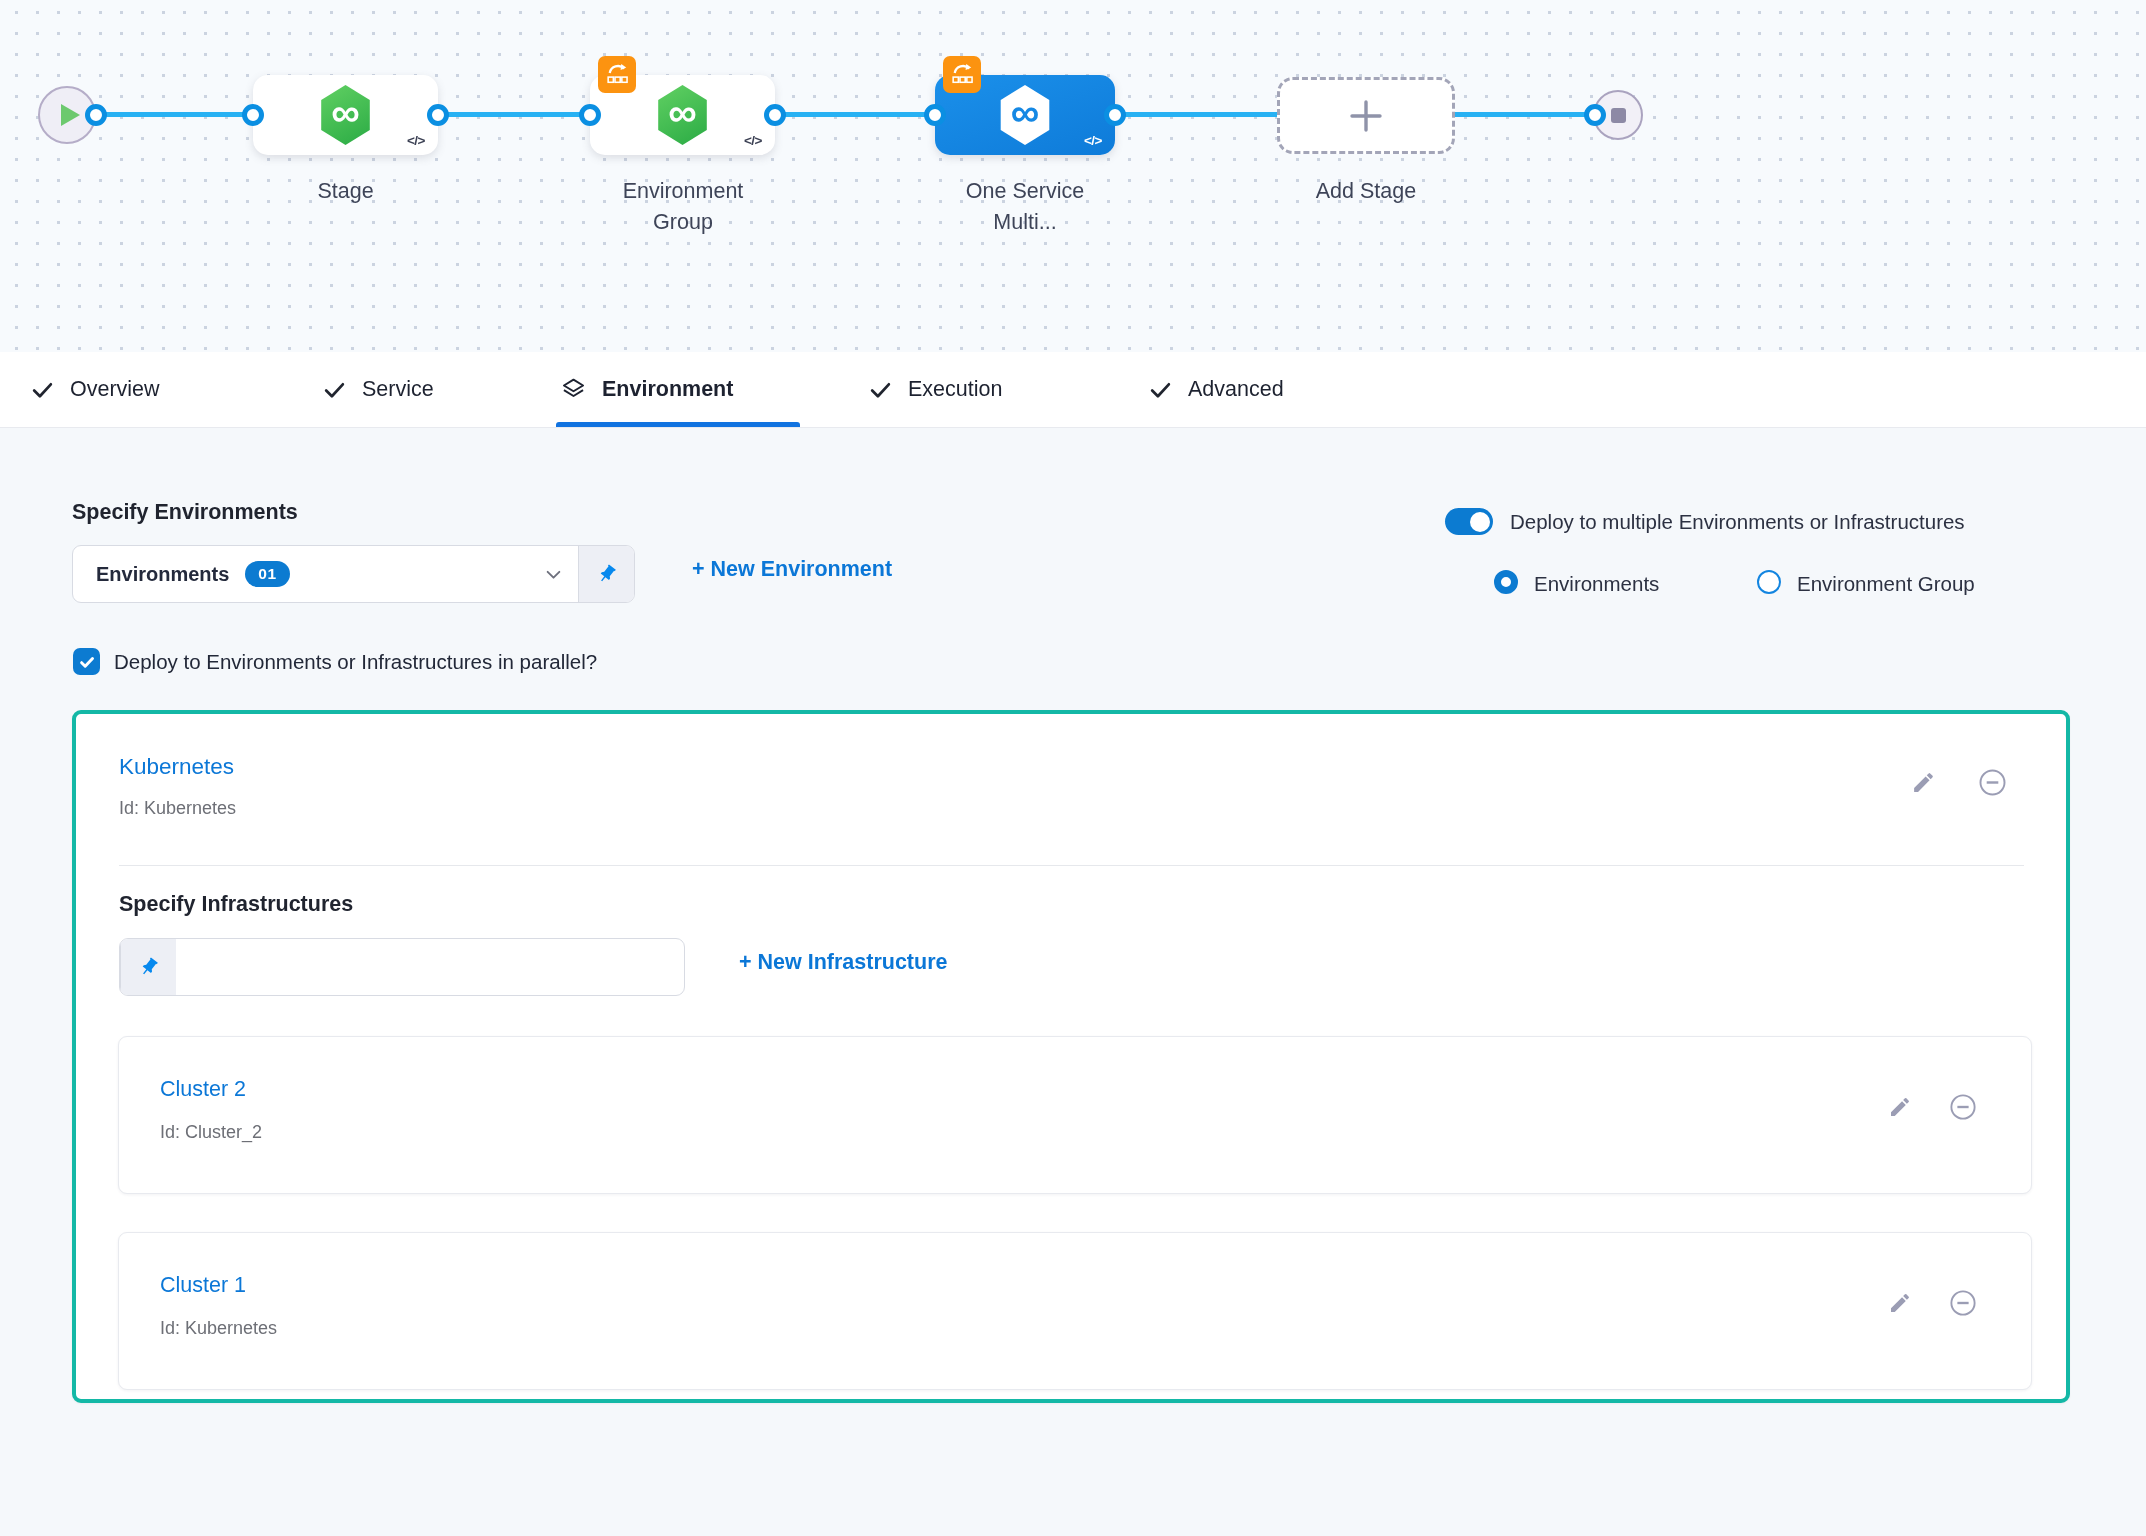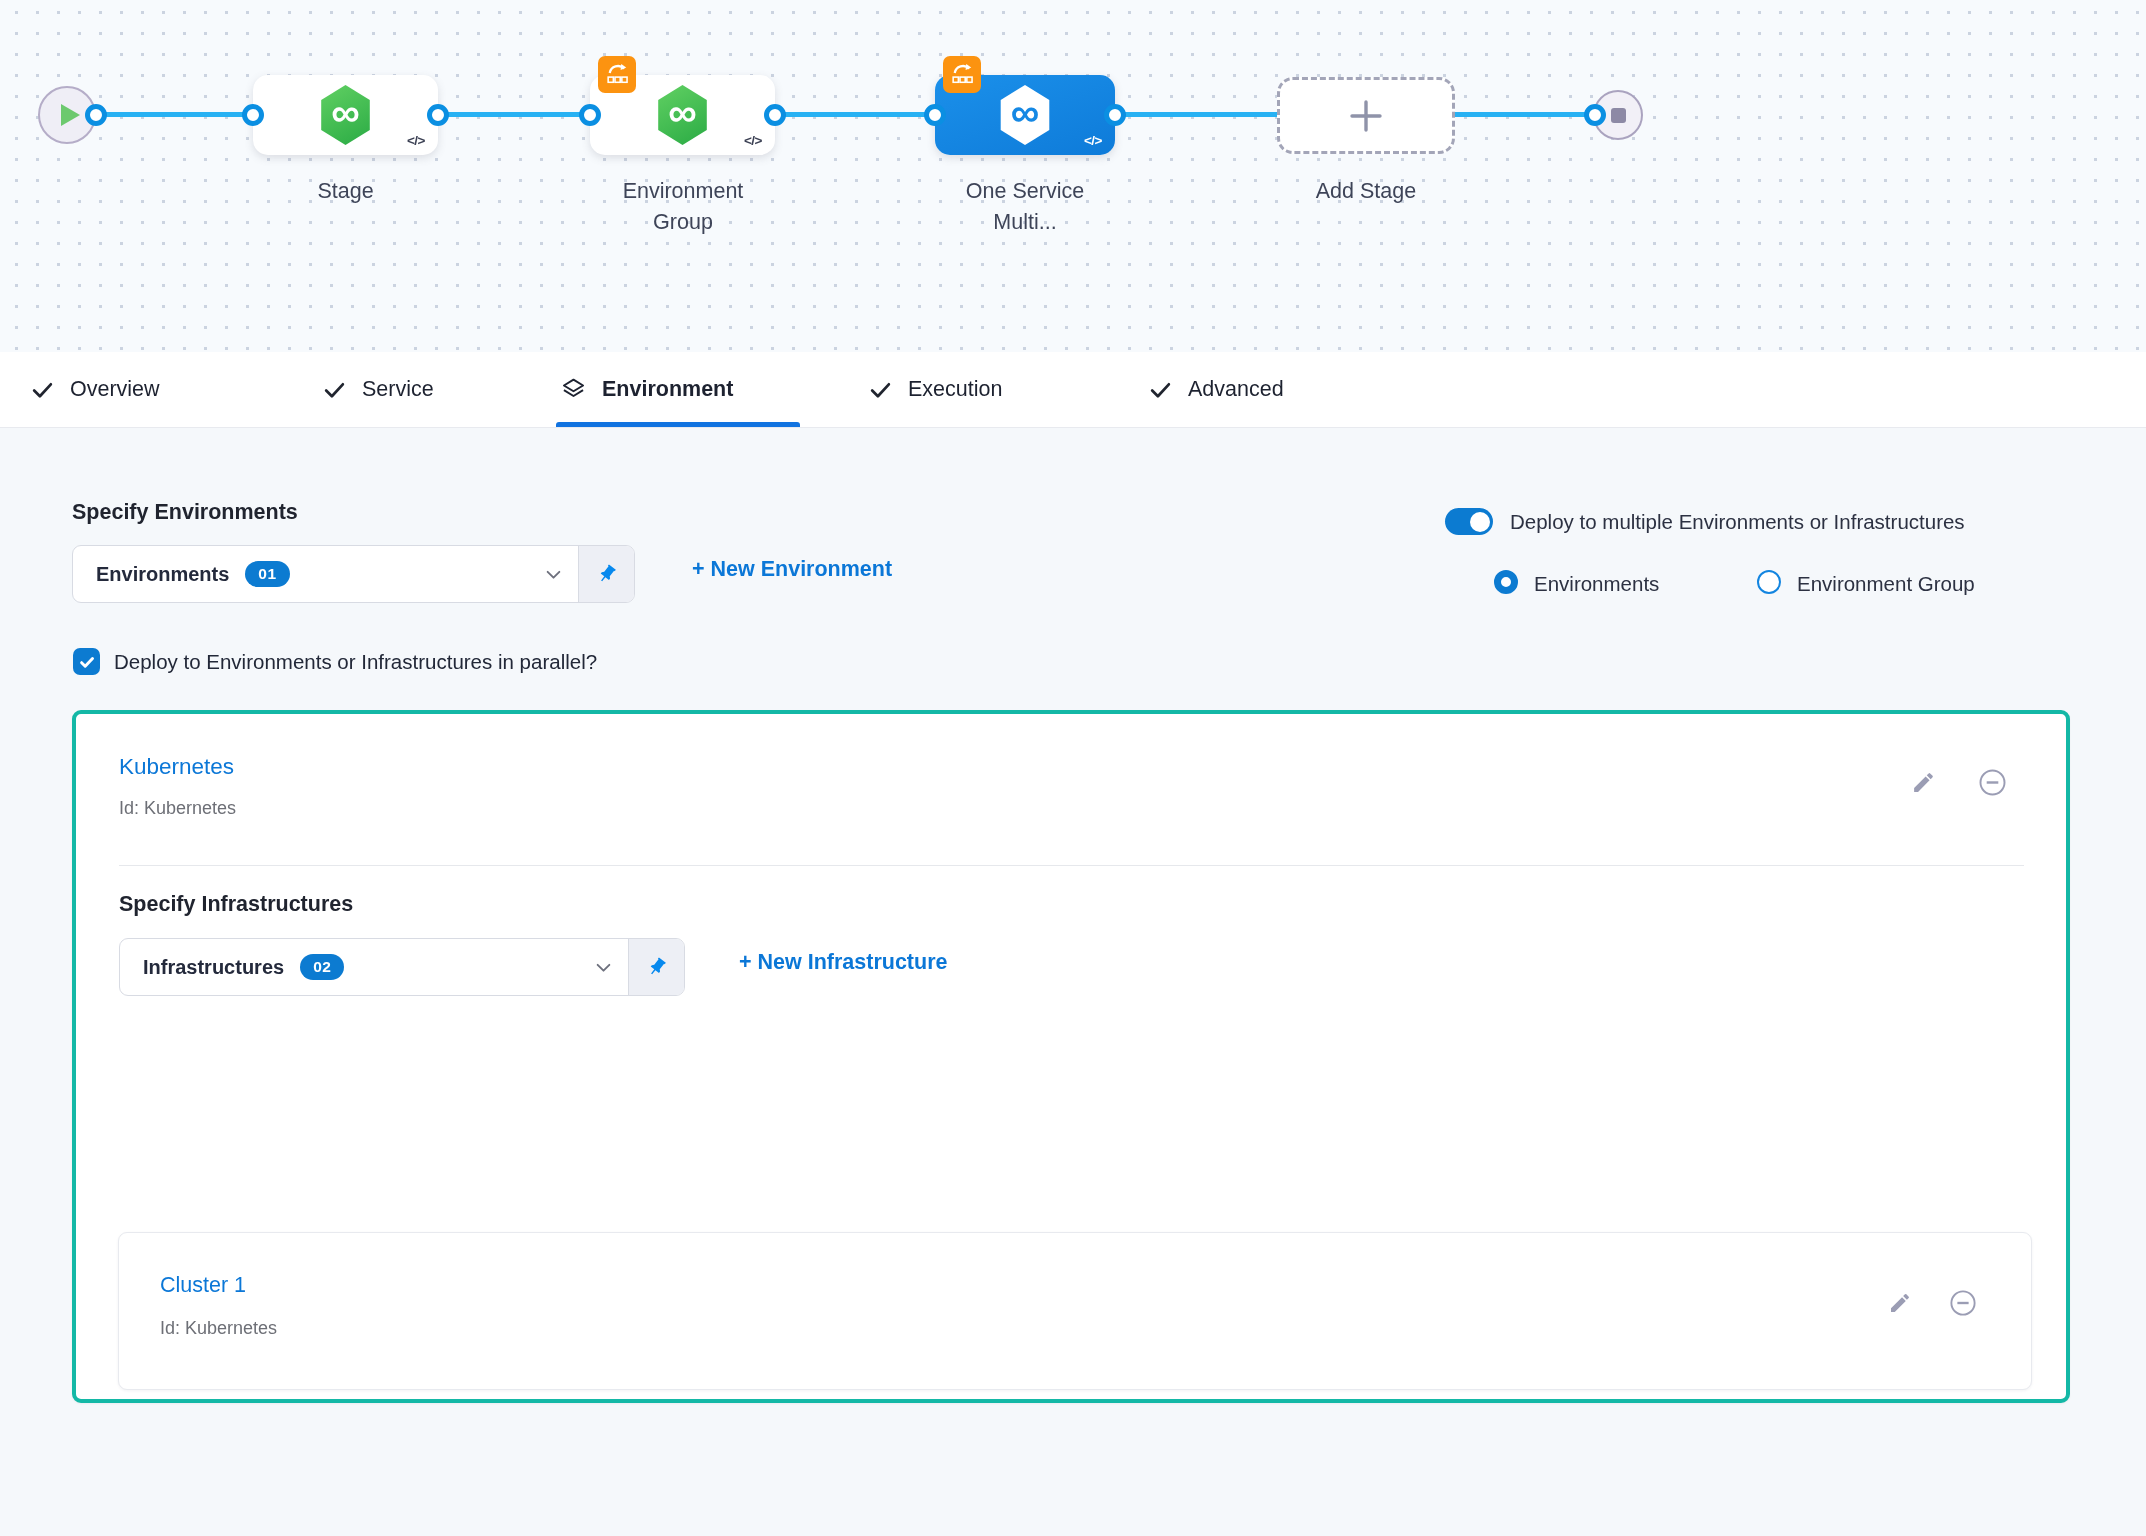--- a/index.html
+++ b/index.html
@@ -250,38 +250,44 @@
             <circle cx="12" cy="12" r="9.3"></circle>
             <path d="M7.5 12h9" stroke-width="1.9"></path>
           </svg>
       </div>
 
       <div class="divider"></div>
 
       <div class="section-h" style="left:43px;top:178px">Specify Infrastructures</div>
 
       <div class="select-box" style="left:43px;top:224px;width:566px">
-        <div class="sel-main">
-          <span class="sel-value">Infrastructures</span>
-          <span class="pill">02</span>
-          <span class="sel-chevron">
-            <svg width="17" height="17" viewBox="0 0 16 16" fill="none">
-                <path d="M2.5 5.5 8 11l5.5-5.5" stroke="#6e717e" stroke-width="1.8" stroke-linecap="round" stroke-linejoin="round"></path>
-              </svg>
-          </span>
-        </div>
         <div class="sel-pin">
           <svg width="28" height="28" viewBox="-4 -4 32 32" fill="#0789ee">
               <path transform="rotate(38 12 12)" d="M16 12V4h1V2H7v2h1v8l-2 2v2h5.2v6h1.6v-6H18v-2l-2-2z"></path>
             </svg>
         </div>
       </div>
 
       <div class="blue-link" style="left:663px;top:236px">+ New Infrastructure</div>
 
+      <div class="infra-card" style="top:322px">
+        <div class="name-link" style="left:41px;top:40px;font-size:21.5px">Cluster 2</div>
+        <div class="id-text" style="left:41px;top:85px">Id: Cluster_2</div>
+        <div class="icon-btn" style="right:119px;top:58px">
+          <svg width="24" height="24" viewBox="0 0 24 24" fill="#9b9db4">
+              <path d="M3 17.25V21h3.75L17.81 9.94l-3.75-3.75L3 17.25zM20.71 7.04c.39-.39.39-1.02 0-1.41l-2.34-2.34a1 1 0 0 0-1.41 0l-1.83 1.83 3.75 3.75 1.83-1.83z"></path>
+            </svg>
+        </div>
+        <div class="icon-btn" style="right:53px;top:55px">
+          <svg width="30" height="30" viewBox="0 0 24 24" fill="none" stroke="#9b9db4" stroke-width="1.5">
+              <circle cx="12" cy="12" r="9.3"></circle>
+              <path d="M7.5 12h9" stroke-width="1.9"></path>
+            </svg>
+        </div>
+      </div>
 
       <div class="infra-card" style="top:518px">
         <div class="name-link" style="left:41px;top:40px;font-size:21.5px">Cluster 1</div>
         <div class="id-text" style="left:41px;top:85px">Id: Kubernetes</div>
         <div class="icon-btn" style="right:119px;top:58px">
           <svg width="24" height="24" viewBox="0 0 24 24" fill="#9b9db4">
               <path d="M3 17.25V21h3.75L17.81 9.94l-3.75-3.75L3 17.25zM20.71 7.04c.39-.39.39-1.02 0-1.41l-2.34-2.34a1 1 0 0 0-1.41 0l-1.83 1.83 3.75 3.75 1.83-1.83z"></path>
             </svg>
         </div>
         <div class="icon-btn" style="right:53px;top:55px">

